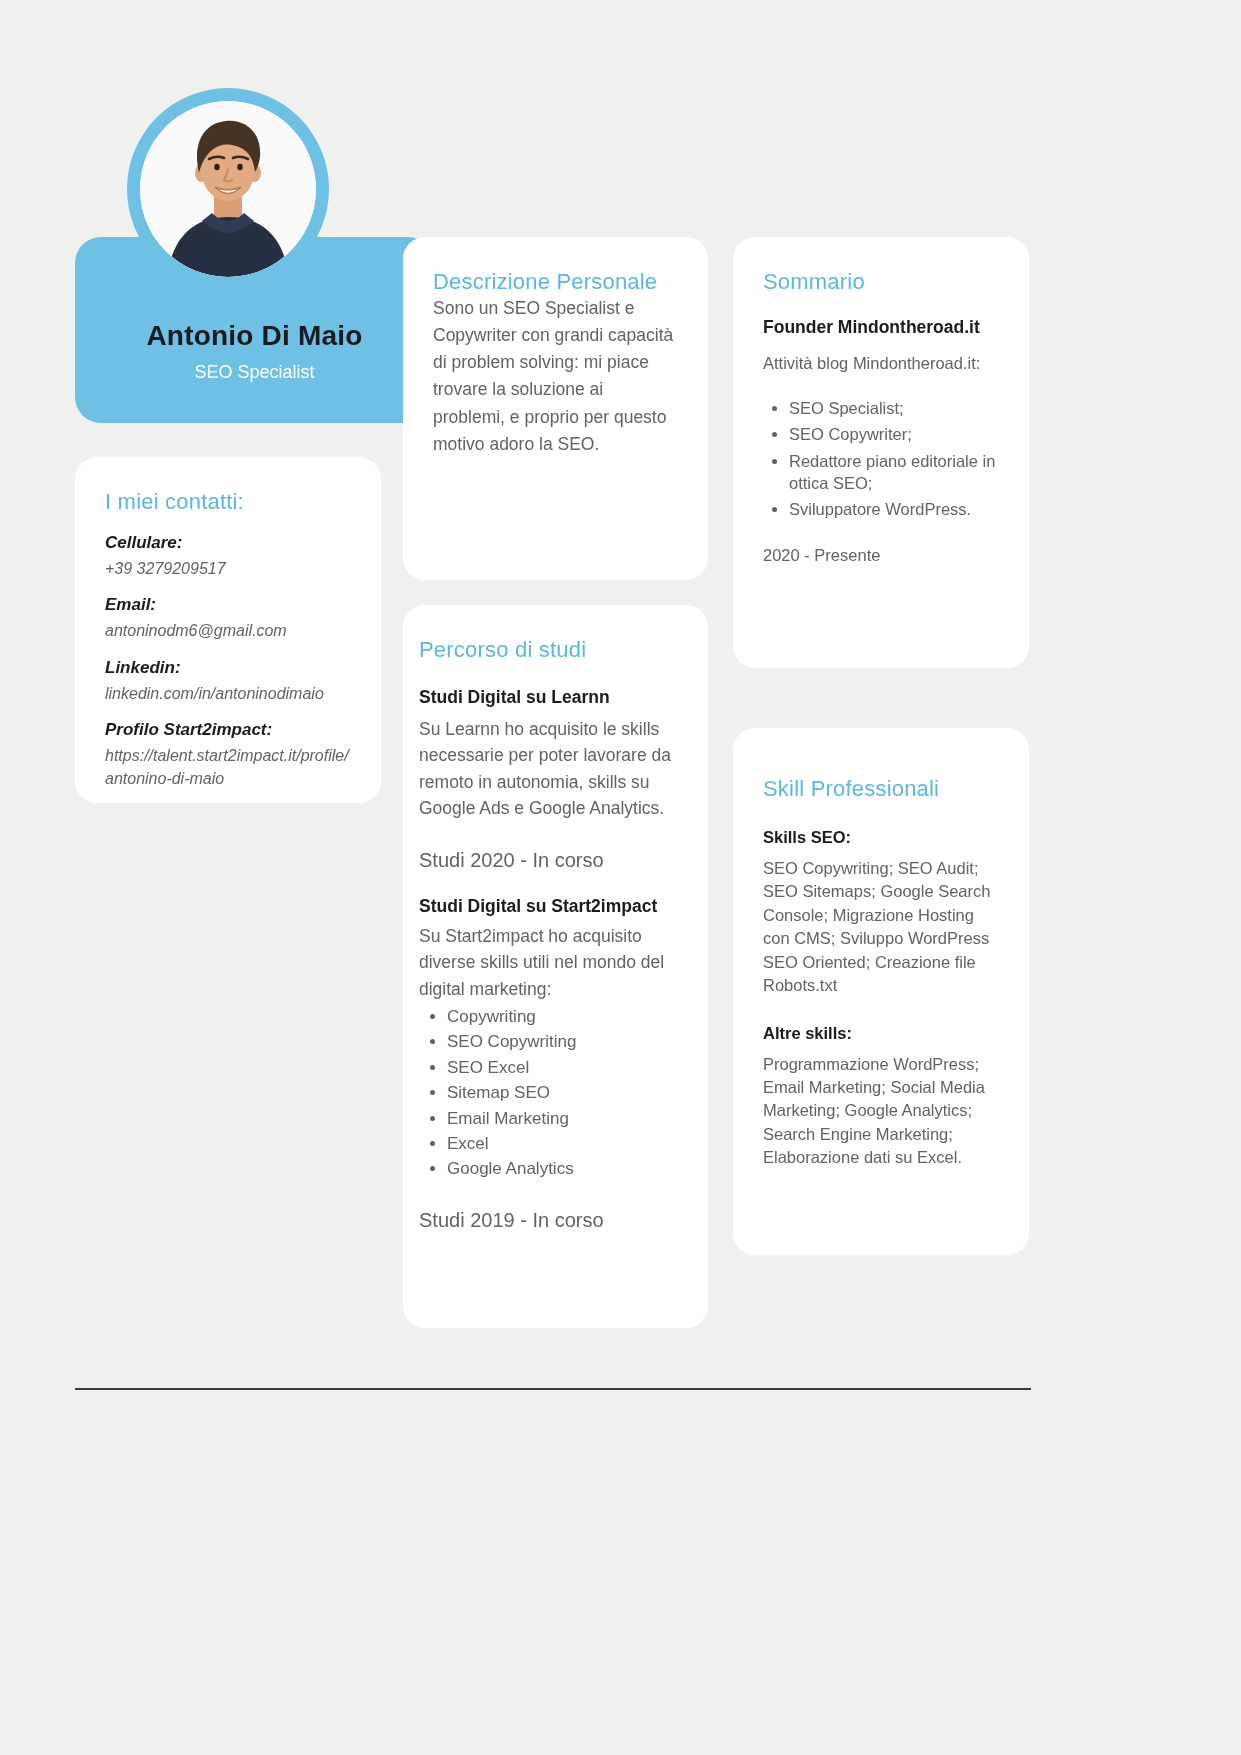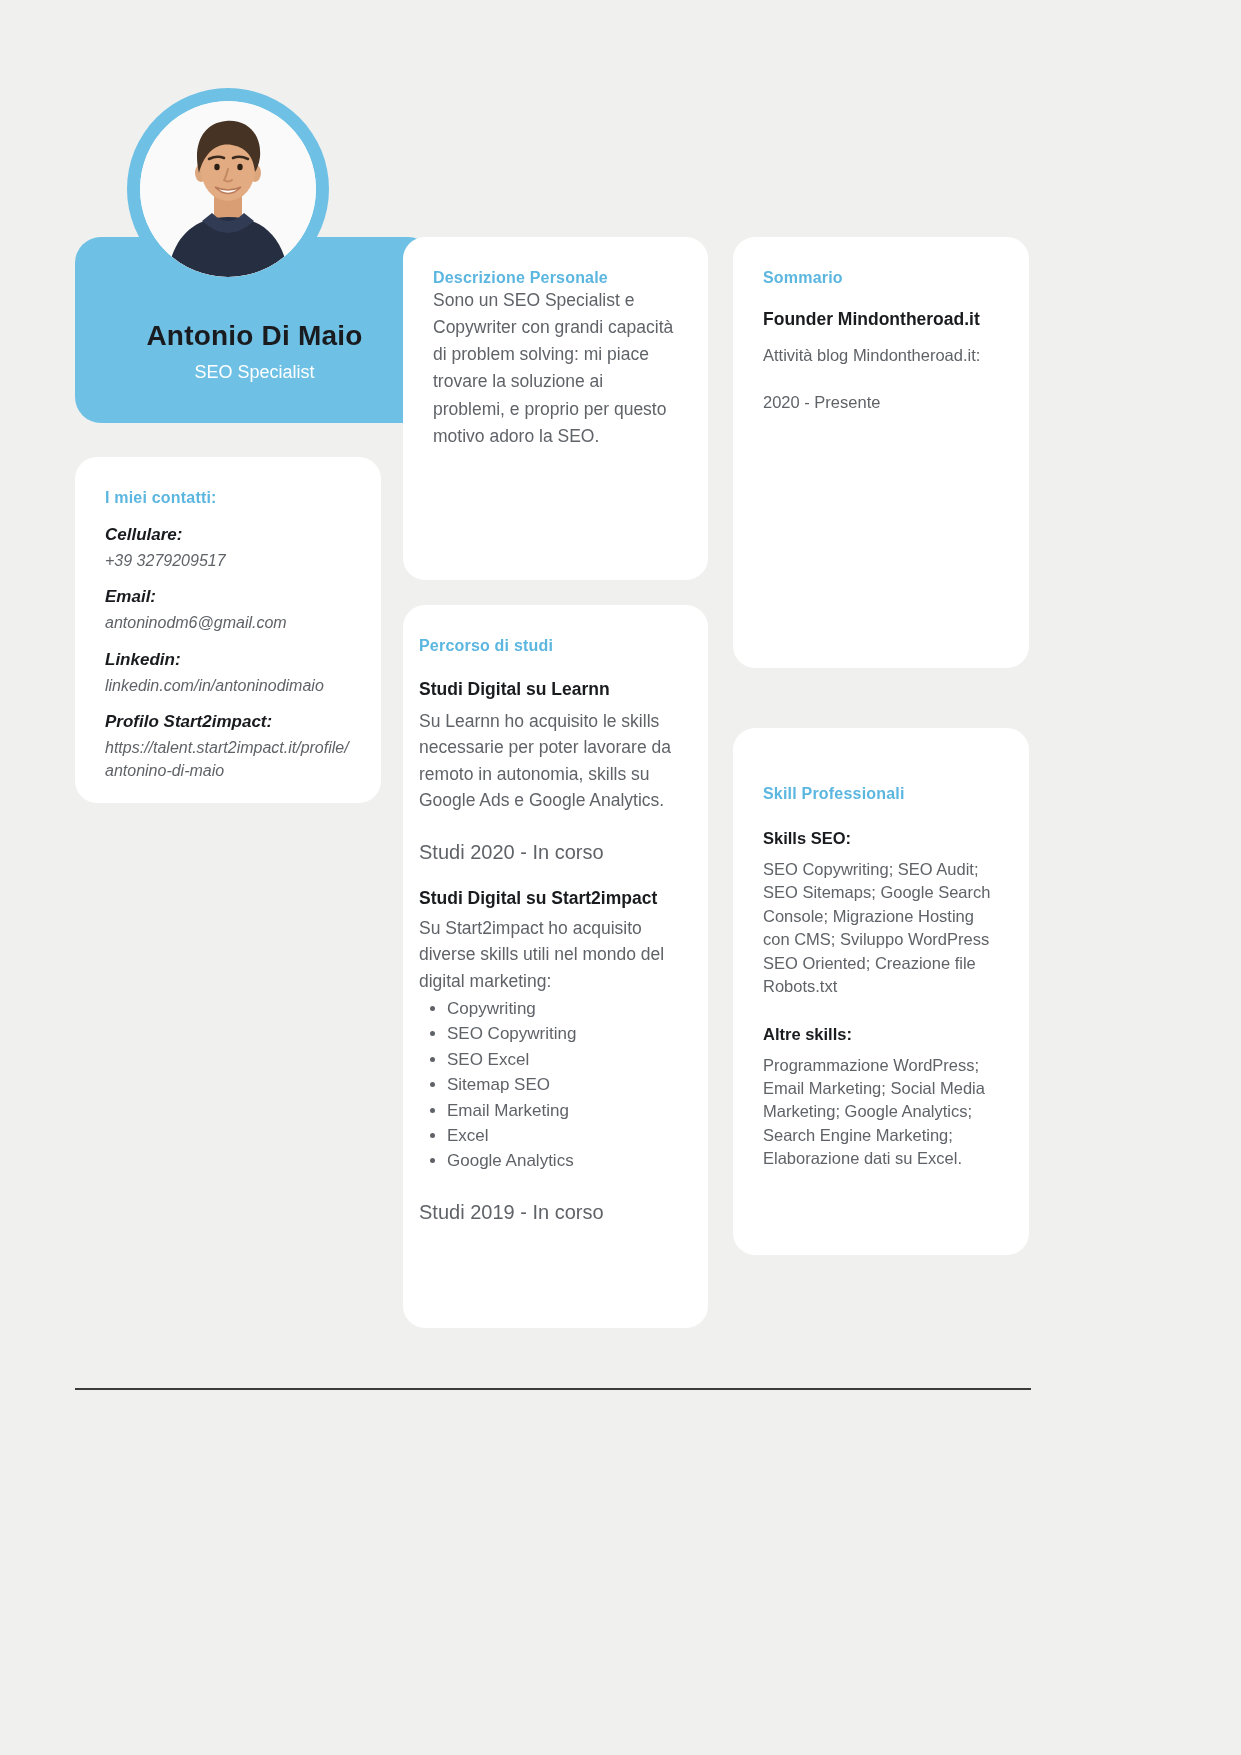--- a/index.html
+++ b/index.html
@@ -22,21 +22,21 @@
     padding:0 10px 40px 10px;}
   .person-name{font-size:28px;font-weight:700;color:var(--ink);letter-spacing:.2px;}
   .person-title{font-size:18px;font-weight:500;color:#ffffff;margin-top:10px;}
 
   .photo-ring{position:absolute;left:127px;top:88px;width:202px;height:202px;border-radius:50%;
     background:var(--card-blue);display:flex;align-items:center;justify-content:center;z-index:2;}
   .photo-inner{width:176px;height:176px;border-radius:50%;overflow:hidden;background:#fff;}
 
   
   .contacts-card{left:75px;top:457px;width:306px;height:346px;}
-  .section-title{font-size:16px;font-weight:700;color:var(--accent);letter-spacing:.2px;}
+  .section-title{font-size:22px;font-weight:400;color:var(--accent);letter-spacing:.2px;}
   .contact-item{margin-top:15px;font-style:italic;}
   .contact-item:first-of-type{margin-top:18px;}
   .contact-label{font-size:17px;font-weight:700;color:var(--ink);}
   .contact-value{font-size:16px;color:var(--gray);margin-top:5px;line-height:1.4;word-break:break-all;}
 
   
   .desc-card{left:403px;top:237px;width:305px;height:343px;}
   .body-text{font-size:17.5px;color:var(--gray);line-height:1.55;margin-top:0;}
 
   .study-card{left:403px;top:605px;width:305px;height:723px;padding-left:16px;}
@@ -48,21 +48,21 @@
 
   
   .summary-card{left:733px;top:237px;width:296px;height:431px;}
   .summary-role{font-size:17.5px;font-weight:700;color:var(--ink);margin-top:22px;}
   .summary-sub{font-size:16.5px;color:var(--gray);margin-top:14px;line-height:1.4;}
   .summary-card ul{margin:22px 0 0 0;padding-left:26px;}
   .summary-card li{font-size:16.5px;color:var(--gray);line-height:1.35;margin-top:4px;}
   .summary-period{font-size:16.5px;color:var(--gray);margin-top:26px;}
 
   .skills-card{left:733px;top:728px;width:296px;height:527px;}
-  .skills-card .section-title{margin-top:25px;}
+  .skills-card .section-title{margin-top:16px;}
   .skills-heading{font-size:16.5px;font-weight:700;color:var(--ink);margin-top:26px;}
   .skills-body{font-size:16.5px;color:var(--gray);line-height:1.42;margin-top:10px;}
 
   .bottom-rule{position:absolute;left:75px;top:1388px;width:956px;height:2px;background:#3c3c3c;}
 </style>
 </head>
 <body>
 
 <div class="page">
 
@@ -153,20 +153,26 @@
         <li>Excel</li>
         <li>Google Analytics</li>
       </ul>
     <div class="entry-period">Studi 2019 - In corso</div>
   </section>
 
   <section class="card summary-card">
     <h2 class="section-title">Sommario</h2>
     <h3 class="summary-role">Founder Mindontheroad.it</h3>
     <div class="summary-sub">Attività blog Mindontheroad.it:</div>
+    <ul>
+        <li>SEO Specialist;</li>
+        <li>SEO Copywriter;</li>
+        <li>Redattore piano editoriale in ottica SEO;</li>
+        <li>Sviluppatore WordPress.</li>
+      </ul>
     <div class="summary-period">2020 - Presente</div>
   </section>
 
   <section class="card skills-card">
     <h2 class="section-title">Skill Professionali</h2>
 
     <h3 class="skills-heading">Skills SEO:</h3>
     <p class="skills-body">SEO Copywriting; SEO Audit; SEO Sitemaps; Google Search Console; Migrazione Hosting con CMS; Sviluppo WordPress SEO Oriented; Creazione file Robots.txt</p>
 
     <h3 class="skills-heading">Altre skills:</h3>

